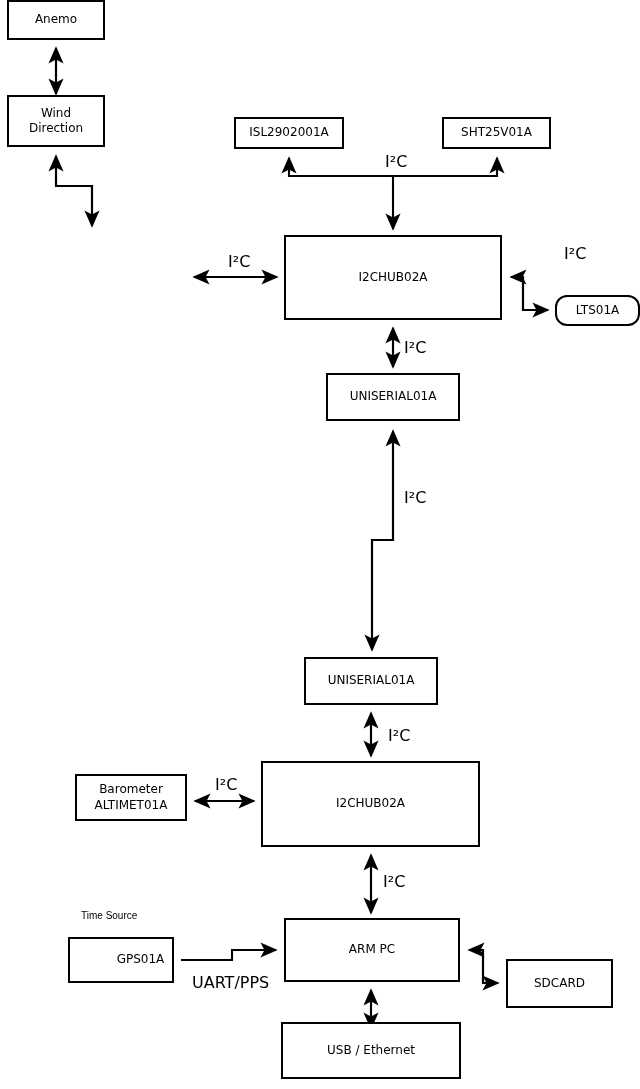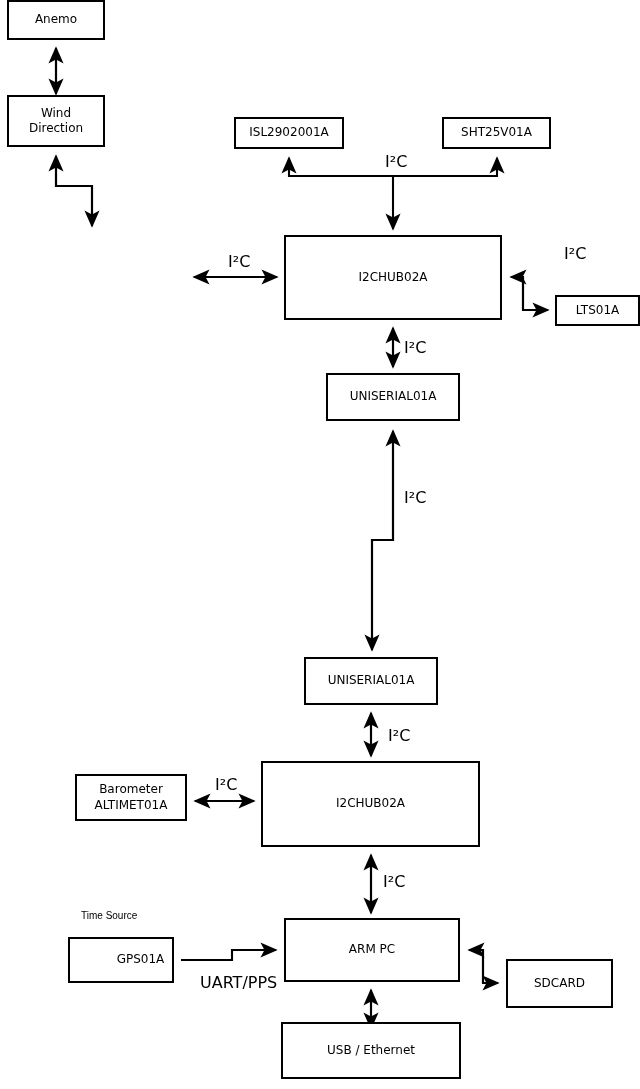--- a/index.html
+++ b/index.html
@@ -151,21 +151,21 @@
   </div>
   <div class="node-box" style="left: 234px; top: 117px; width: 110px; height: 32px;">
     <span class="node-label">ISL2902001A</span>
   </div>
   <div class="node-box" style="left: 442px; top: 117px; width: 109px; height: 32px;">
     <span class="node-label">SHT25V01A</span>
   </div>
   <div class="node-box" style="left: 284px; top: 235px; width: 218px; height: 85px;">
     <span class="node-label">I2CHUB02A</span>
   </div>
-  <div class="node-box" style="left: 555px; top: 295px; width: 85px; height: 31px;">
+  <div class="node-box" style="left: 555px; top: 295px; width: 85px; height: 31px; border-radius: 12px;">
     <span class="node-label">LTS01A</span>
   </div>
   <div class="node-box" style="left: 326px; top: 373px; width: 134px; height: 48px;">
     <span class="node-label">UNISERIAL01A</span>
   </div>
   <div class="node-box" style="left: 304px; top: 657px; width: 134px; height: 48px;">
     <span class="node-label">UNISERIAL01A</span>
   </div>
   <div class="node-box" style="left: 261px; top: 761px; width: 219px; height: 86px;">
     <span class="node-label">I2CHUB02A</span>
@@ -188,17 +188,17 @@
   </div>
 
   <div class="edge-label" style="left: 228px; top: 252px;">I²C</div>
   <div class="edge-label" style="left: 385px; top: 152px;">I²C</div>
   <div class="edge-label" style="left: 564px; top: 244px;">I²C</div>
   <div class="edge-label" style="left: 404px; top: 338px;">I²C</div>
   <div class="edge-label" style="left: 404px; top: 488px;">I²C</div>
   <div class="edge-label" style="left: 388px; top: 726px;">I²C</div>
   <div class="edge-label" style="left: 215px; top: 775px;">I²C</div>
   <div class="edge-label" style="left: 383px; top: 872px;">I²C</div>
-  <div class="edge-label" style="left: 200px; top: 973px;">UART/PPS</div>
+  <div class="edge-label" style="left: 192px; top: 973px;">UART/PPS</div>
 
   <div class="free-label" style="left: 81px; top: 910px;">Time Source</div>
 
 </div>
 
 </body></html>

